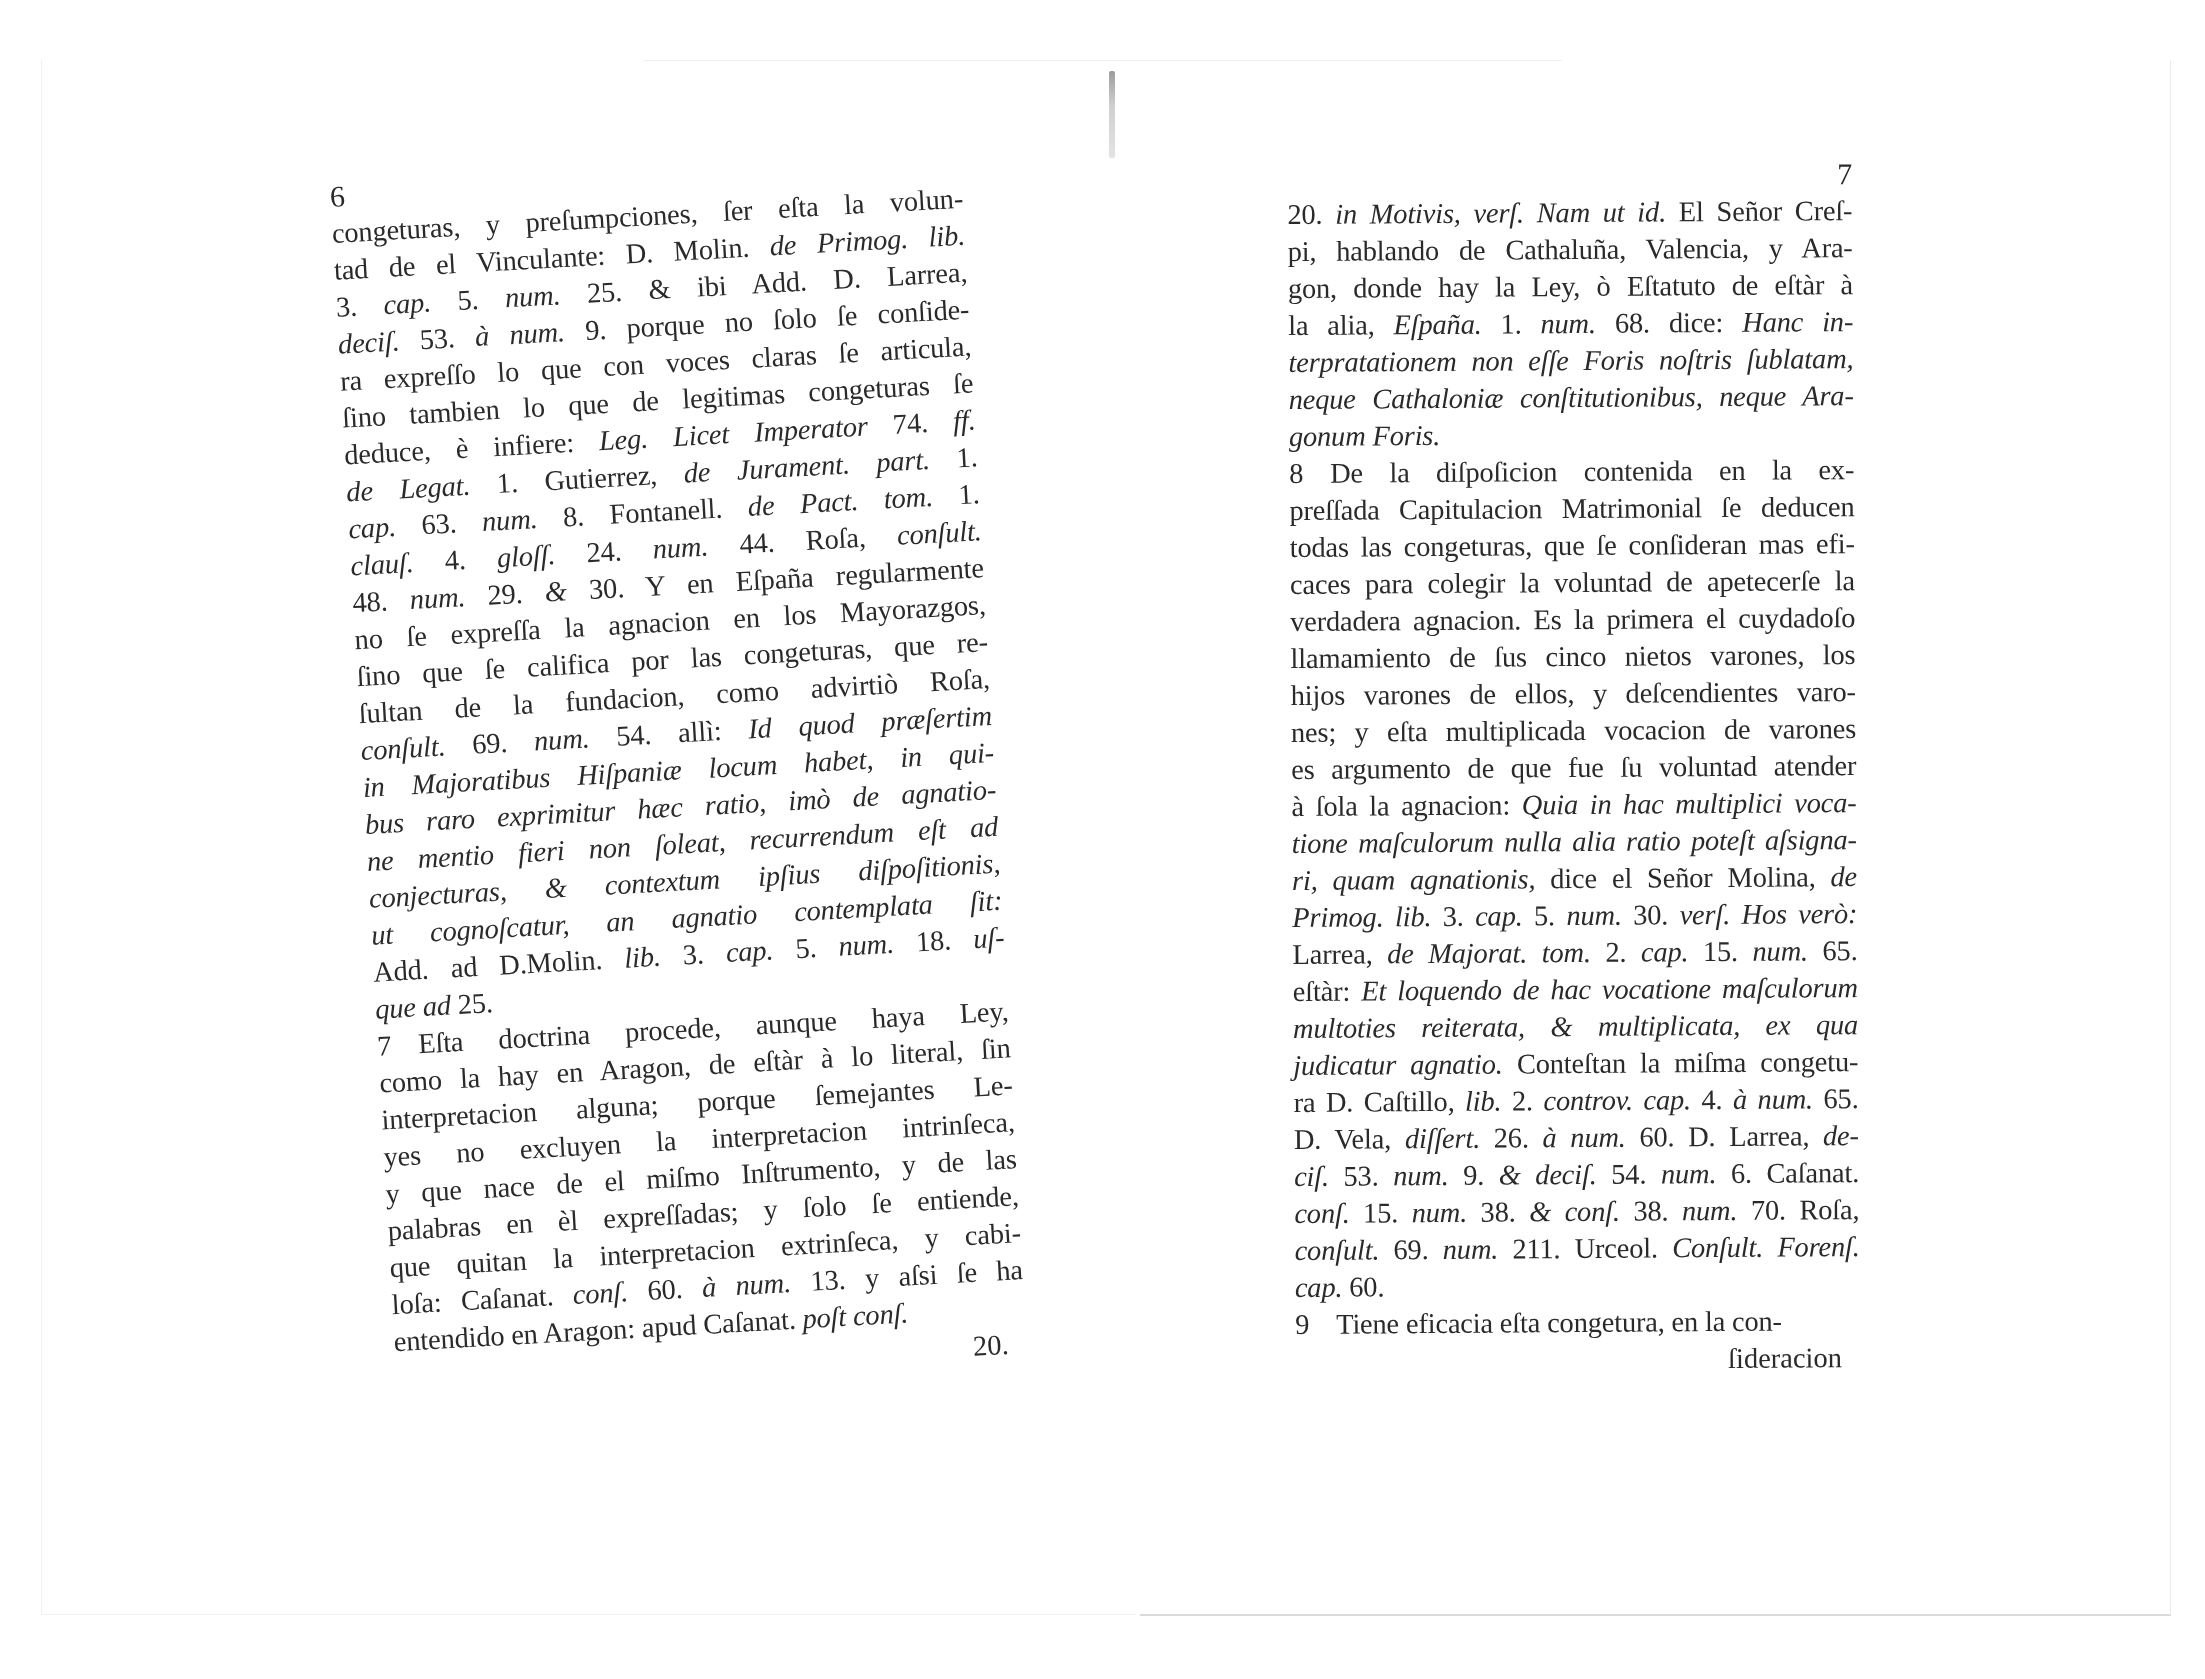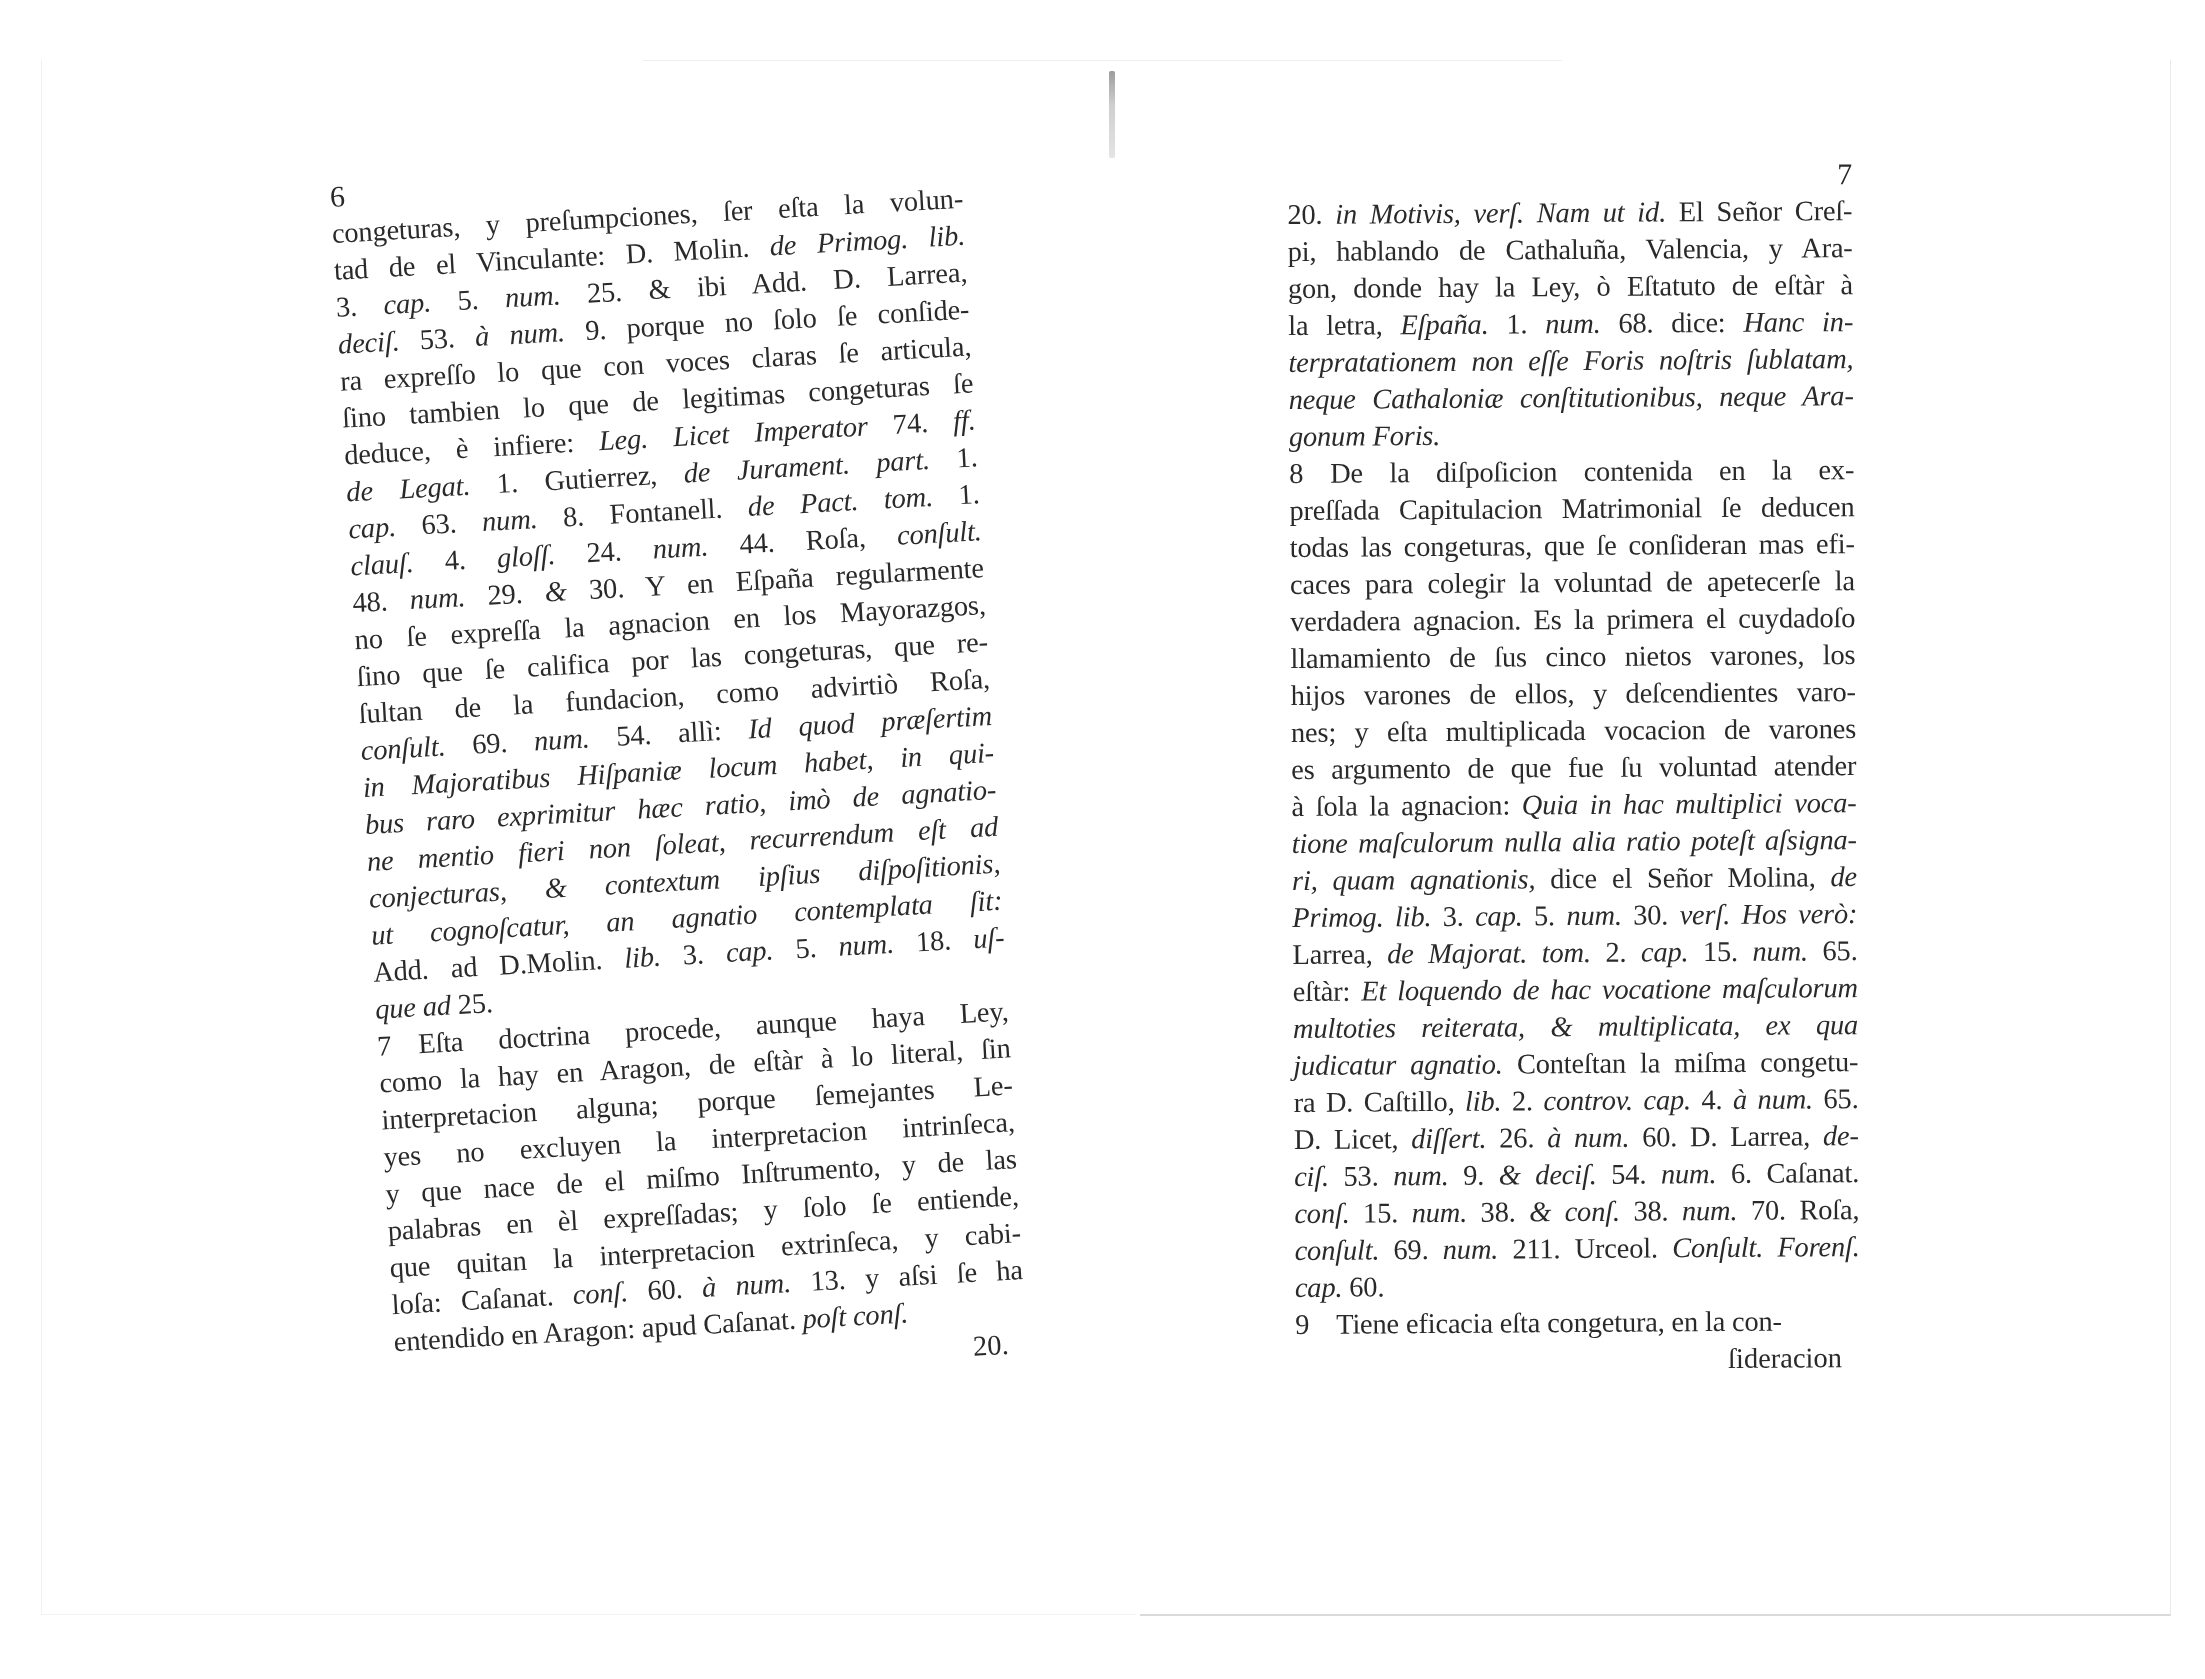--- a/index.html
+++ b/index.html
@@ -106,21 +106,21 @@
       </div>
     <div class="catchword">20.</div>
   </div>
 
   <div class="page page-right">
     <div class="folio folio-right">7</div>
     <div>
         <span class="line-text"><span>20. </span><i>in Motivis, verſ. Nam ut id.</i><span> El Señor Creſ-</span></span>
         <span class="line-text"><span>pi, hablando de Cathaluña, Valencia, y Ara-</span></span>
         <span class="line-text"><span>gon, donde hay la Ley, ò Eſtatuto de eſtàr à</span></span>
-        <span class="line-text"><span>la letra, </span><i>Eſpaña.</i><span> 1. </span><i>num.</i><span> 68. dice: </span><i>Hanc in-</i></span>
+        <span class="line-text"><span>la alia, </span><i>Eſpaña.</i><span> 1. </span><i>num.</i><span> 68. dice: </span><i>Hanc in-</i></span>
         <span class="line-text"><i>terpratationem non eſſe Foris noſtris ſublatam,</i></span>
         <span class="line-text"><i>neque Cathaloniæ conſtitutionibus, neque Ara-</i></span>
         <span class="line-text last"><i>gonum Foris.</i></span>
       </div>
     <div>
         <span class="line-text"><span class="para-num">8</span><span>De la diſpoſicion contenida en la ex-</span></span>
         <span class="line-text"><span>preſſada Capitulacion Matrimonial ſe deducen</span></span>
         <span class="line-text"><span>todas las congeturas, que ſe conſideran mas efi-</span></span>
         <span class="line-text"><span>caces para colegir la voluntad de apetecerſe la</span></span>
         <span class="line-text"><span>verdadera agnacion. Es la primera el cuydadoſo</span></span>
@@ -130,21 +130,21 @@
         <span class="line-text"><span>es argumento de que fue ſu voluntad atender</span></span>
         <span class="line-text"><span>à ſola la agnacion: </span><i>Quia in hac multiplici voca-</i></span>
         <span class="line-text"><i>tione maſculorum nulla alia ratio poteſt aſsigna-</i></span>
         <span class="line-text"><i>ri, quam agnationis,</i><span> dice el Señor Molina, </span><i>de</i></span>
         <span class="line-text"><i>Primog. lib.</i><span> 3. </span><i>cap.</i><span> 5. </span><i>num.</i><span> 30. </span><i>verſ. Hos verò:</i></span>
         <span class="line-text"><span>Larrea, </span><i>de Majorat. tom.</i><span> 2. </span><i>cap.</i><span> 15. </span><i>num.</i><span> 65.</span></span>
         <span class="line-text"><span>eſtàr: </span><i>Et loquendo de hac vocatione maſculorum</i></span>
         <span class="line-text"><i>multoties reiterata, &amp; multiplicata, ex qua</i></span>
         <span class="line-text"><i>judicatur agnatio.</i><span> Conteſtan la miſma congetu-</span></span>
         <span class="line-text"><span>ra D. Caſtillo, </span><i>lib.</i><span> 2. </span><i>controv. cap.</i><span> 4. </span><i>à num.</i><span> 65.</span></span>
-        <span class="line-text"><span>D. Licet, </span><i>diſſert.</i><span> 26. </span><i>à num.</i><span> 60. D. Larrea, </span><i>de-</i></span>
+        <span class="line-text"><span>D. Vela, </span><i>diſſert.</i><span> 26. </span><i>à num.</i><span> 60. D. Larrea, </span><i>de-</i></span>
         <span class="line-text"><i>ciſ.</i><span> 53. </span><i>num.</i><span> 9. </span><i>&amp; deciſ.</i><span> 54. </span><i>num.</i><span> 6. Caſanat.</span></span>
         <span class="line-text"><i>conſ.</i><span> 15. </span><i>num.</i><span> 38. </span><i>&amp; conſ.</i><span> 38. </span><i>num.</i><span> 70. Roſa,</span></span>
         <span class="line-text"><i>conſult.</i><span> 69. </span><i>num.</i><span> 211. Urceol. </span><i>Conſult. Forenſ.</i></span>
         <span class="line-text last"><i>cap.</i><span> 60.</span></span>
       </div>
     <div>
         <span class="line-text last"><span class="para-num">9</span><span>Tiene eficacia eſta congetura, en la con-</span></span>
       </div>
     <div class="catchword">ſideracion</div>
   </div>

